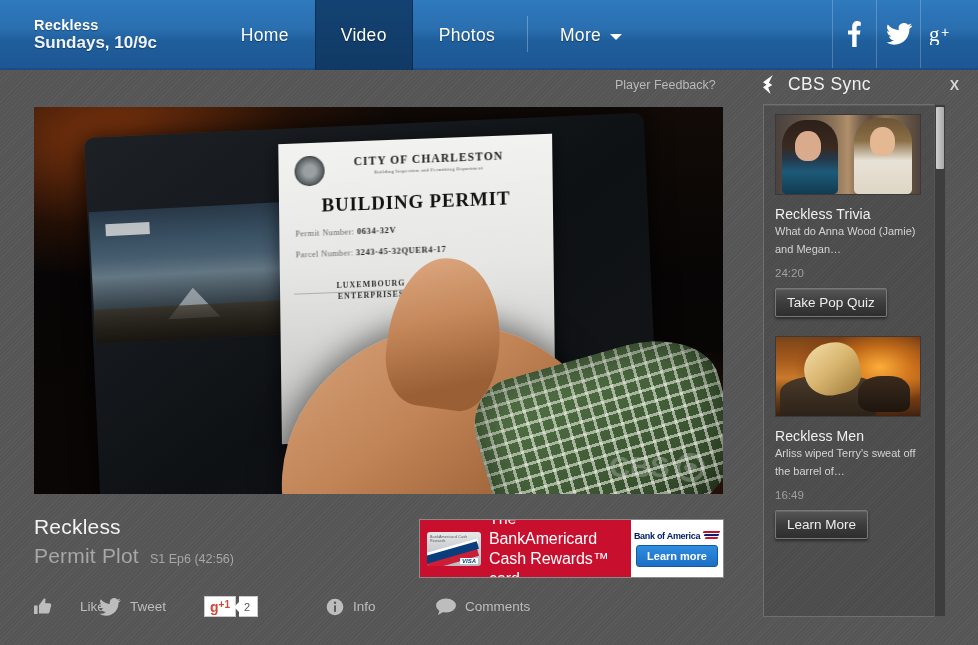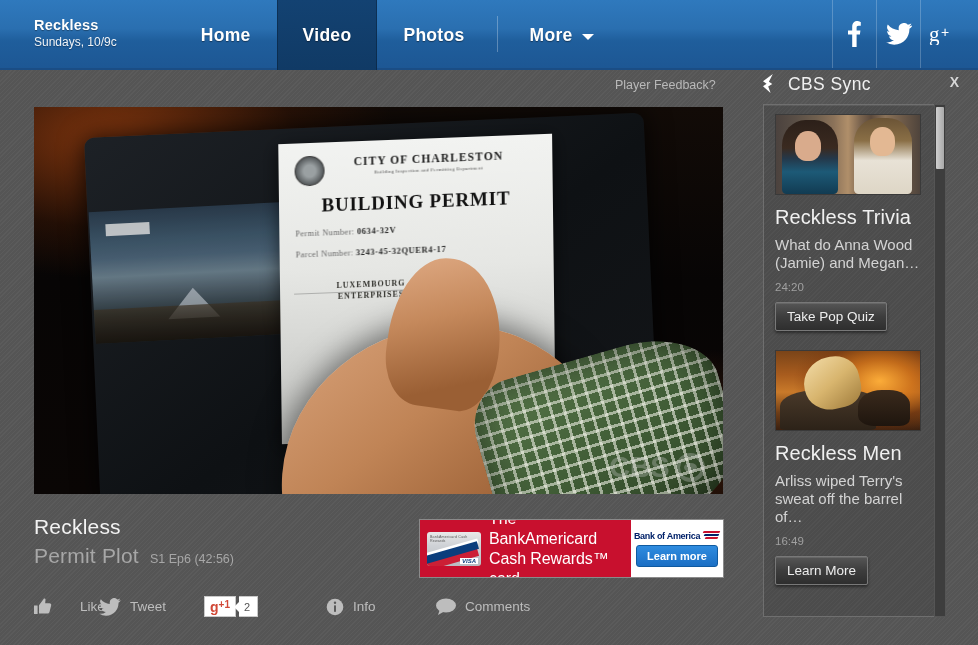--- a/index.html
+++ b/index.html
@@ -43,39 +43,39 @@
     color: #ffffff;
   }
   .nav-brand-title {
     font-size: 14.5px;
     font-weight: bold;
     letter-spacing: 0.2px;
     line-height: 17px;
     text-shadow: 0 1px 1px rgba(0,0,0,0.35);
   }
   .nav-brand-sub {
-    font-size: 12px;
-    font-weight: normal;
+    font-size: 17px;
+    font-weight: bold;
     line-height: 17px;
     color: #f0f4f8;
     text-shadow: 0 1px 1px rgba(0,0,0,0.3);
   }
   .nav-tabs {
     display: flex;
     align-items: stretch;
     margin-left: 38px;
   }
   .nav-tab {
     display: flex;
     align-items: center;
     justify-content: center;
     padding: 4px 26px;
     color: #ffffff;
     font-size: 17.5px;
-    font-weight: bold;
+    font-weight: normal;
     letter-spacing: 0.3px;
     text-shadow: 0 1px 1px rgba(0,0,0,0.4);
     cursor: pointer;
     height: 70px;
   }
   .nav-tab.active {
     background: linear-gradient(to bottom, #134272 0%, #103a65 100%);
     box-shadow: inset 1px 0 0 rgba(0,0,0,0.25), inset -1px 0 0 rgba(0,0,0,0.25);
   }
   .nav-sep {
@@ -544,20 +544,21 @@
     border-right: 5px solid #ffffff;
   }
 
   
   .sync-header {
     position: absolute;
     top: 74px;
     left: 763px;
     width: 200px;
     display: flex;
+    align-items: center;
   }
   .sync-bolt {
     width: 17px; height: 19px;
     margin-right: 8px;
     flex-shrink: 0;
   }
   .sync-title {
     font-size: 17.5px;
     color: #f0f0f0;
     letter-spacing: 0.4px;
@@ -658,31 +659,30 @@
     border-radius: 40% 30% 6% 6%;
   }
   .thumb-men .dark {
     position: absolute;
     right: 10px; bottom: 4px;
     width: 52px; height: 36px;
     background: linear-gradient(to bottom, #3a2a1c 0%, #1e150e 100%);
     border-radius: 46% 40% 20% 30%;
   }
   .sync-card-title {
-    font-size: 20px;
+    font-size: 14px;
     color: #f0f0f0;
     margin-top: 11px;
     letter-spacing: 0.1px;
     cursor: pointer;
   }
   .sync-card-desc {
-    font-size: 15px;
+    font-size: 11px;
     color: #d3d3d3;
     line-height: 18px;
-    margin-top: 7px;
   }
   .sync-card-time {
     font-size: 11.5px;
     color: #a0a0a0;
     margin-top: 9px;
   }
   .sync-btn {
     display: inline-block;
     margin-top: 9px;
     padding: 6px 11px;

